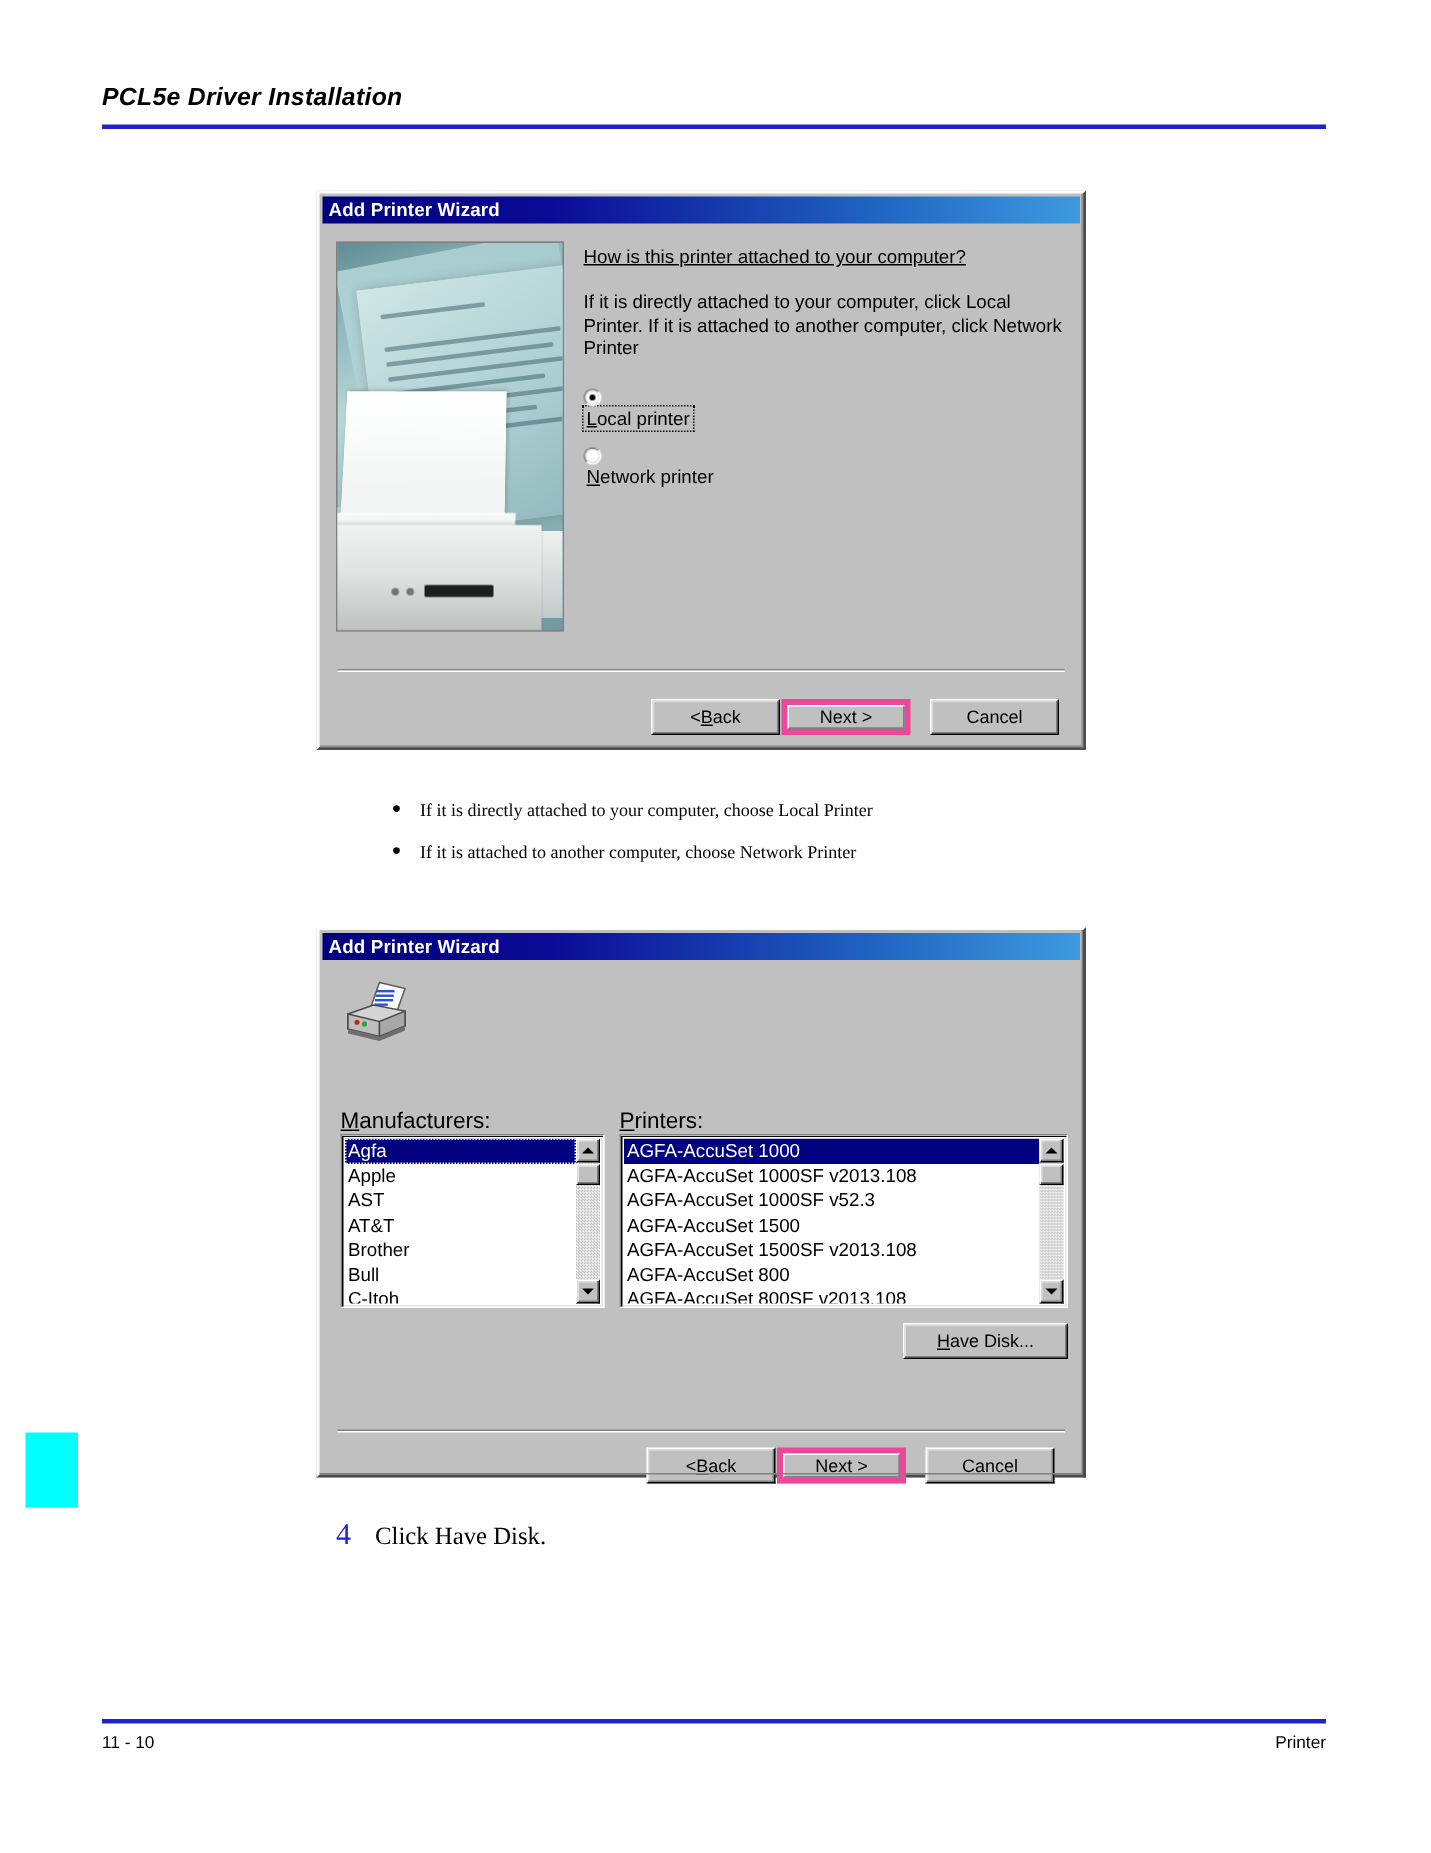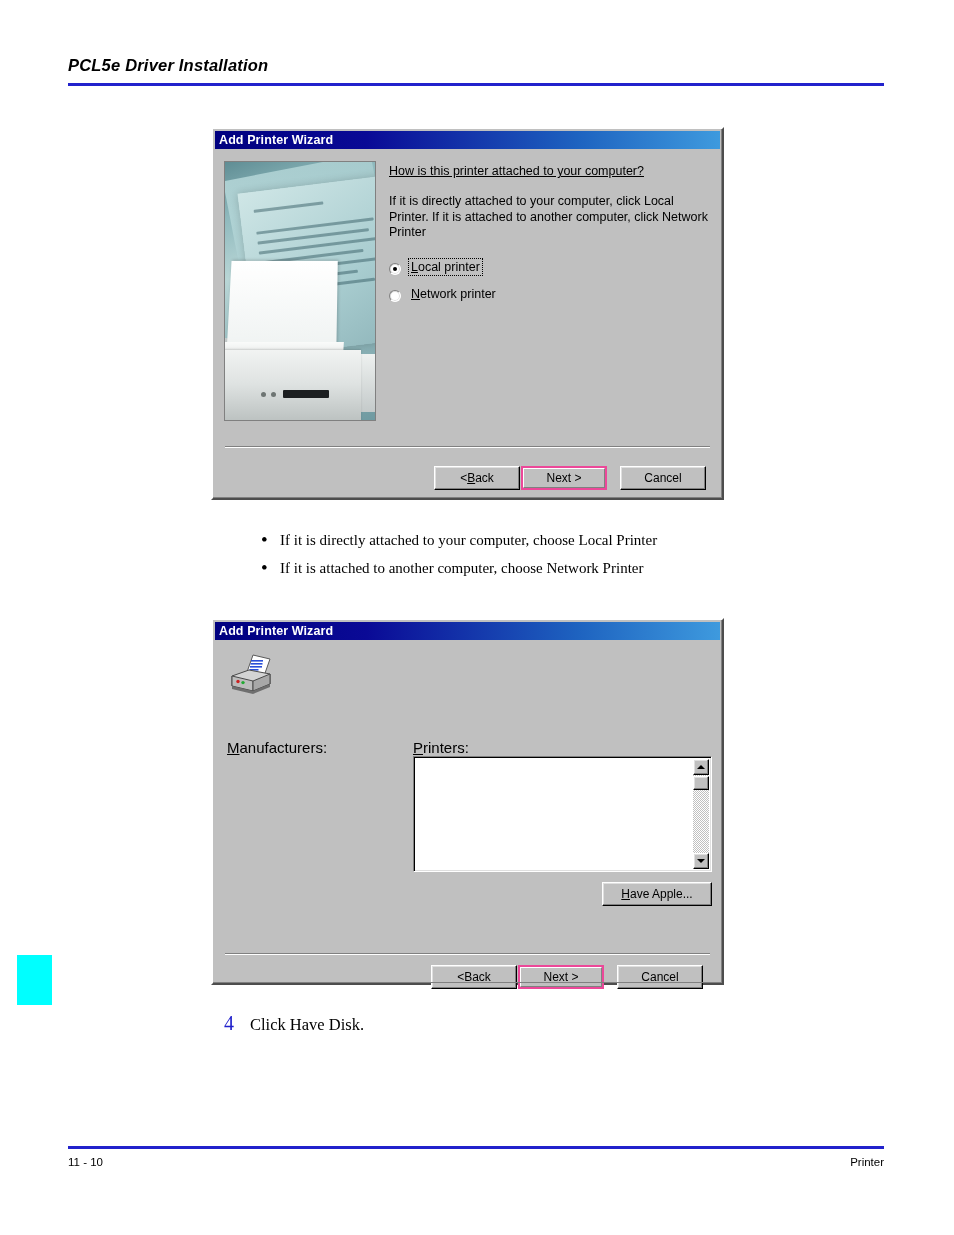--- a/index.html
+++ b/index.html
@@ -41,21 +41,21 @@
 
   
   .bullet-list {
     position:absolute; left:258px; top:530px; width:560px;
   }
   .bullet-row { display:flex; align-items:flex-start; margin-bottom:8px; }
   .bullet-dot {
     width:22px; flex:0 0 22px; font-size:19px; line-height:20px;
     color:#000; text-align:left; padding-left:3px;
   }
-  .bullet-text { font-size:15px; line-height:20px; color:#000; }
+  .bullet-text { font-size:12px; line-height:20px; color:#000; }
 
   .step-row {
     position:absolute; left:224px; top:1012px;
     display:flex; align-items:baseline;
   }
   .step-num {
     font-size:20px; color:#2222cc; width:26px; display:inline-block;
   }
   .step-text { font-size:16.5px; color:#000; }
 
@@ -149,21 +149,21 @@
   .wi-tray {
     position:absolute; left:-6px; bottom:42px; width:12px; height:40px;
     background:linear-gradient(to bottom,#c9cfcf,#9ea4a4);
     transform:rotate(4deg);
   }
 
   .wiz-text { position:absolute; left:174px; top:14px; right:12px; }
   .wiz-q { font-size:12.5px; line-height:17px; margin-bottom:14px;text-decoration:underline; }
   .wiz-p { font-size:12.5px; line-height:15.5px; margin-bottom:18px; }
 
-  .radio-row { display:flex; align-items:flex-end; margin-bottom:11px; }
+  .radio-row { display:flex; align-items:flex-start; margin-bottom:11px;flex-direction:column; }
   .radio {
     width:12px; height:12px; border-radius:50%;
     background:#ffffff;
     border-top:1.5px solid #808080; border-left:1.5px solid #808080;
     border-right:1.5px solid #ffffff; border-bottom:1.5px solid #ffffff;
     box-shadow:inset 0 0 0 1px #dfdfdf;
     position:relative; flex:0 0 12px; margin-right:8px;
   }
   .radio.checked::after {
     content:""; position:absolute; left:3px; top:3px;
@@ -181,21 +181,21 @@
   .btn-row { position:absolute; display:flex; }
   .btn {
     font-family:"Liberation Sans", sans-serif; font-size:12px;
     background:#c0c0c0; color:#000;
     border-top:1.5px solid #ffffff; border-left:1.5px solid #ffffff;
     border-right:1.5px solid #000000; border-bottom:1.5px solid #000000;
     box-shadow: inset -1px -1px 0 #808080, inset 1px 1px 0 #dfdfdf;
     display:flex; align-items:center; justify-content:center;
     height:24px; cursor:default; white-space:nowrap;
   }
-  .btn.default { border:2px solid #ec4899; padding:0; }
+  .btn.default { border:4px solid #ec4899; padding:0; }
   .btn.default .btn-in {
     width:100%; height:100%;
     border-top:1.5px solid #ffffff; border-left:1.5px solid #ffffff;
     border-right:1.5px solid #808080; border-bottom:1.5px solid #808080;
     display:flex; align-items:center; justify-content:center;
   }
 
   
   .d2-icon { position:absolute; left:14px; top:14px; width:44px; height:40px; }
   .d2-text {
@@ -358,36 +358,65 @@
 
           <polygon points="3,32 24,37 41,30 41,33 24,40 3,35" fill="#6e6e6e"></polygon>
         </g>
       </svg>
     </div>
 
 
     <div class="list-label" style="left:12px; top:99px;"><span class="ul">M</span><span>anufacturers:</span></div>
     <div class="list-label" style="left:198px; top:99px;"><span class="ul">P</span><span>rinters:</span></div>
 
-
-    <div class="listbox" style="left:198px; top:116px; width:299px; height:116px;">
+    <div class="listbox" style="left:12px; top:116px; width:176px; height:116px;">
+      <div class="lb-items">
+        <div class="lb-item sel focus">Agfa</div>
+        <div class="lb-item">Apple</div>
+        <div class="lb-item">AST</div>
+        <div class="lb-item">AT&amp;T</div>
+        <div class="lb-item">Brother</div>
+        <div class="lb-item">Bull</div>
+        <div class="lb-item">C-Itoh</div>
+      </div>
       <div class="vscroll">
         <div class="sb-btn sb-up">
             <span class="arrow-up"></span>
           </div>
         <div class="sb-thumb"></div>
         <div class="sb-btn sb-dn">
             <span class="arrow-dn"></span>
           </div>
       </div>
     </div>
 
+    <div class="listbox" style="left:198px; top:116px; width:299px; height:116px;">
+      <div class="lb-items">
+        <div class="lb-item sel">AGFA-AccuSet 1000</div>
+        <div class="lb-item">AGFA-AccuSet 1000SF v2013.108</div>
+        <div class="lb-item">AGFA-AccuSet 1000SF v52.3</div>
+        <div class="lb-item">AGFA-AccuSet 1500</div>
+        <div class="lb-item">AGFA-AccuSet 1500SF v2013.108</div>
+        <div class="lb-item">AGFA-AccuSet 800</div>
+        <div class="lb-item">AGFA-AccuSet 800SF v2013.108</div>
+      </div>
+      <div class="vscroll">
+        <div class="sb-btn sb-up">
+            <span class="arrow-up"></span>
+          </div>
+        <div class="sb-thumb"></div>
+        <div class="sb-btn sb-dn">
+            <span class="arrow-dn"></span>
+          </div>
+      </div>
+    </div>
+
     <div class="btn" style="position:absolute; left:387px; top:242px; width:110px;">
         <span class="ul">H</span>
-        <span>ave Apple...</span>
+        <span>ave Disk...</span>
       </div>
 
     <div class="etched-sep" style="top:313px;"></div>
 
     <div class="btn-row" style="left:216px; top:325px;">
       <div class="btn" style="width:86px;">
           <span>&lt; </span>
           <span class="ul">B</span>
           <span>ack</span>
         </div>

